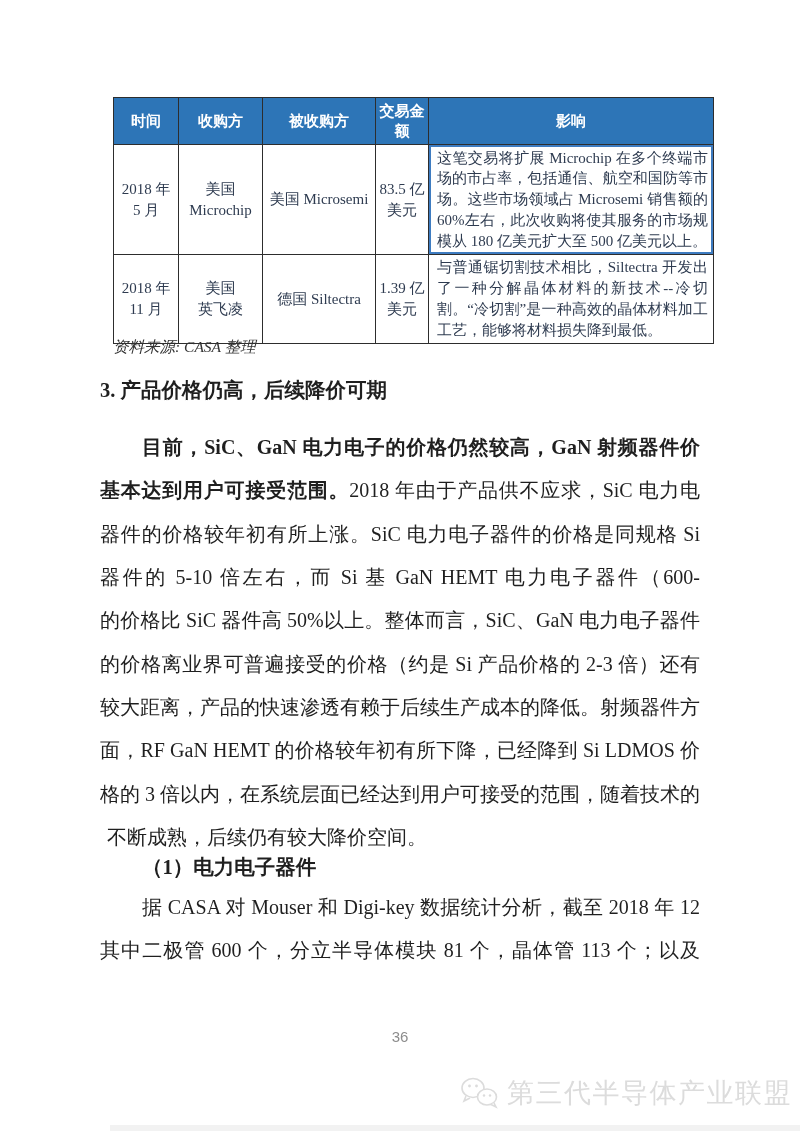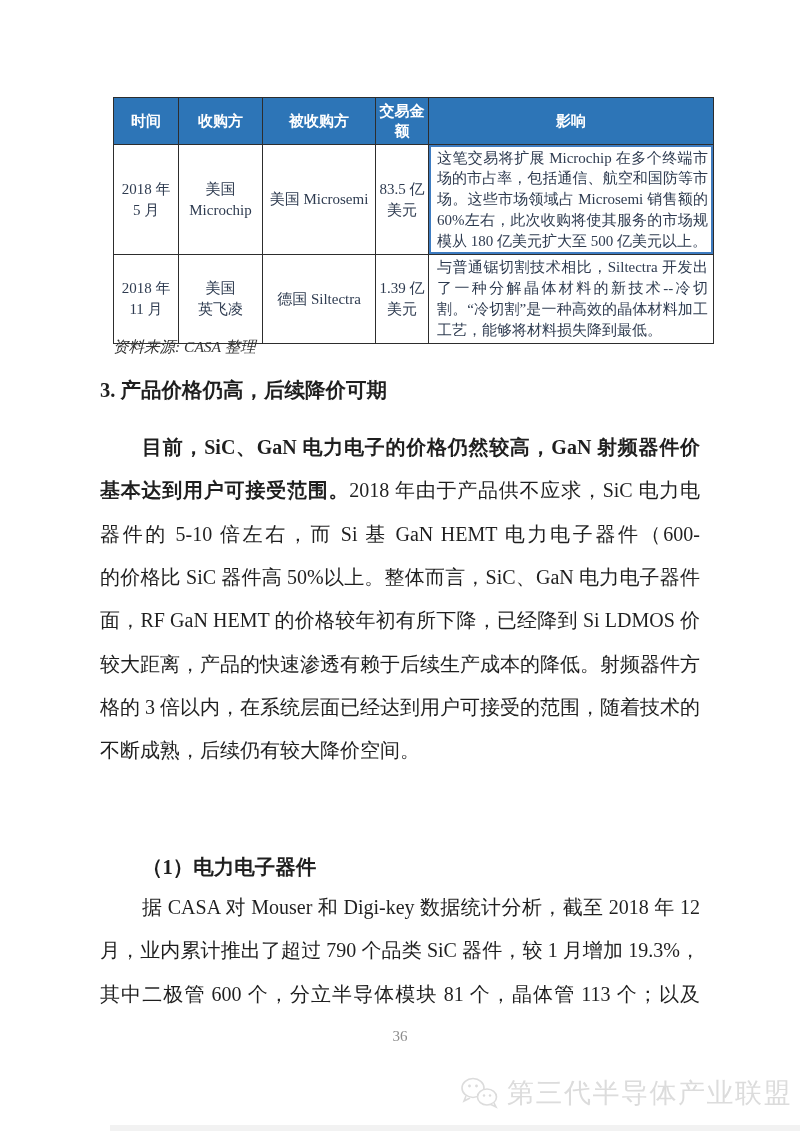--- a/index.html
+++ b/index.html
@@ -40,32 +40,32 @@
     position:absolute;left:100px;top:369px;width:620px;
     font-size:20.5px;font-weight:bold;line-height:43px;color:#1f1f1f;
   }
   .para{position:absolute;left:100px;width:600px;font-size:20px;color:#1f1f1f;}
   .p1{top:426px;}
   .p2{top:886px;}
   .ln{
     height:43.35px;line-height:43.35px;overflow:hidden;
     text-align:justify;text-align-last:justify;
   }
-  .ln.last{text-align-last:left;}
+  .ln.last{text-align-last:left;margin-left:7px;}
   .ind{text-indent:42px;}
   .b{font-weight:bold;}
   .sub{
     position:absolute;left:100px;top:846px;width:620px;
     font-size:20.5px;font-weight:bold;line-height:43px;text-indent:42px;color:#1f1f1f;
   }
 
   
   .pageno{
     position:absolute;left:0;top:1028px;width:800px;text-align:center;
-    font-size:15px;color:#8c8c8c;font-family:Liberation Serif, serif;
+    font-size:15px;color:#8c8c8c;font-family:Liberation Sans, sans-serif;
   }
   .wm{
     position:absolute;right:8px;top:1074px;height:38px;
     display:flex;align-items:center;gap:7px;
     color:#dcdcdc;font-size:27px;letter-spacing:1.5px;
     font-family:Liberation Serif, serif;white-space:nowrap;
   }
   .wm svg{display:block;}
   .edge{
     position:absolute;left:110px;right:0;bottom:0;height:6px;background:#f2f2f2;
@@ -115,33 +115,34 @@
     </tbody>
   </table>
 
   <div class="source">资料来源: CASA 整理</div>
 
   <div class="h3">3. 产品价格仍高，后续降价可期</div>
 
   <div class="para p1">
     <div class="ln b ind">目前，SiC、GaN 电力电子的价格仍然较高，GaN 射频器件价格</div>
     <div class="ln"><span class="b">基本达到用户可接受范围。</span><span>2018 年由于产品供不应求，SiC 电力电子</span></div>
+    <div class="ln">器件的价格较年初有所上涨。SiC 电力电子器件的价格是同规格 Si</div>
     <div class="ln">器件的 5-10 倍左右，而 Si 基 GaN HEMT 电力电子器件（600-650V）</div>
     <div class="ln">的价格比 SiC 器件高 50%以上。整体而言，SiC、GaN 电力电子器件</div>
+    <div class="ln">的价格离业界可普遍接受的价格（约是 Si 产品价格的 2-3 倍）还有</div>
+    <div class="ln">较大距离，产品的快速渗透有赖于后续生产成本的降低。射频器件方</div>
     <div class="ln">面，RF GaN HEMT 的价格较年初有所下降，已经降到 Si LDMOS 价</div>
-    <div class="ln">较大距离，产品的快速渗透有赖于后续生产成本的降低。射频器件方</div>
     <div class="ln">格的 3 倍以内，在系统层面已经达到用户可接受的范围，随着技术的</div>
     <div class="ln last">不断成熟，后续仍有较大降价空间。</div>
   </div>
 
   <div class="sub">（1）电力电子器件</div>
 
   <div class="para p2">
     <div class="ln ind">据 CASA 对 Mouser 和 Digi-key 数据统计分析，截至 2018 年 12</div>
-    <div class="ln">月，业内累计推出了超过 790 个品类 SiC 器件，较 1 月增加 19.3%，</div>
     <div class="ln">其中二极管 600 个，分立半导体模块 81 个，晶体管 113 个；以及 207</div>
   </div>
 
   <div class="pageno">36</div>
 
   <div class="wm">
     <svg width="40" height="34" viewBox="0 0 40 34">
       <g fill="none" stroke="#dcdcdc" stroke-width="1.6">
         <ellipse cx="13" cy="12" rx="11" ry="9.5"></ellipse>
         <path d="M6 20 L4 25 L10 22" fill="#ffffff" stroke="#dcdcdc"></path>

